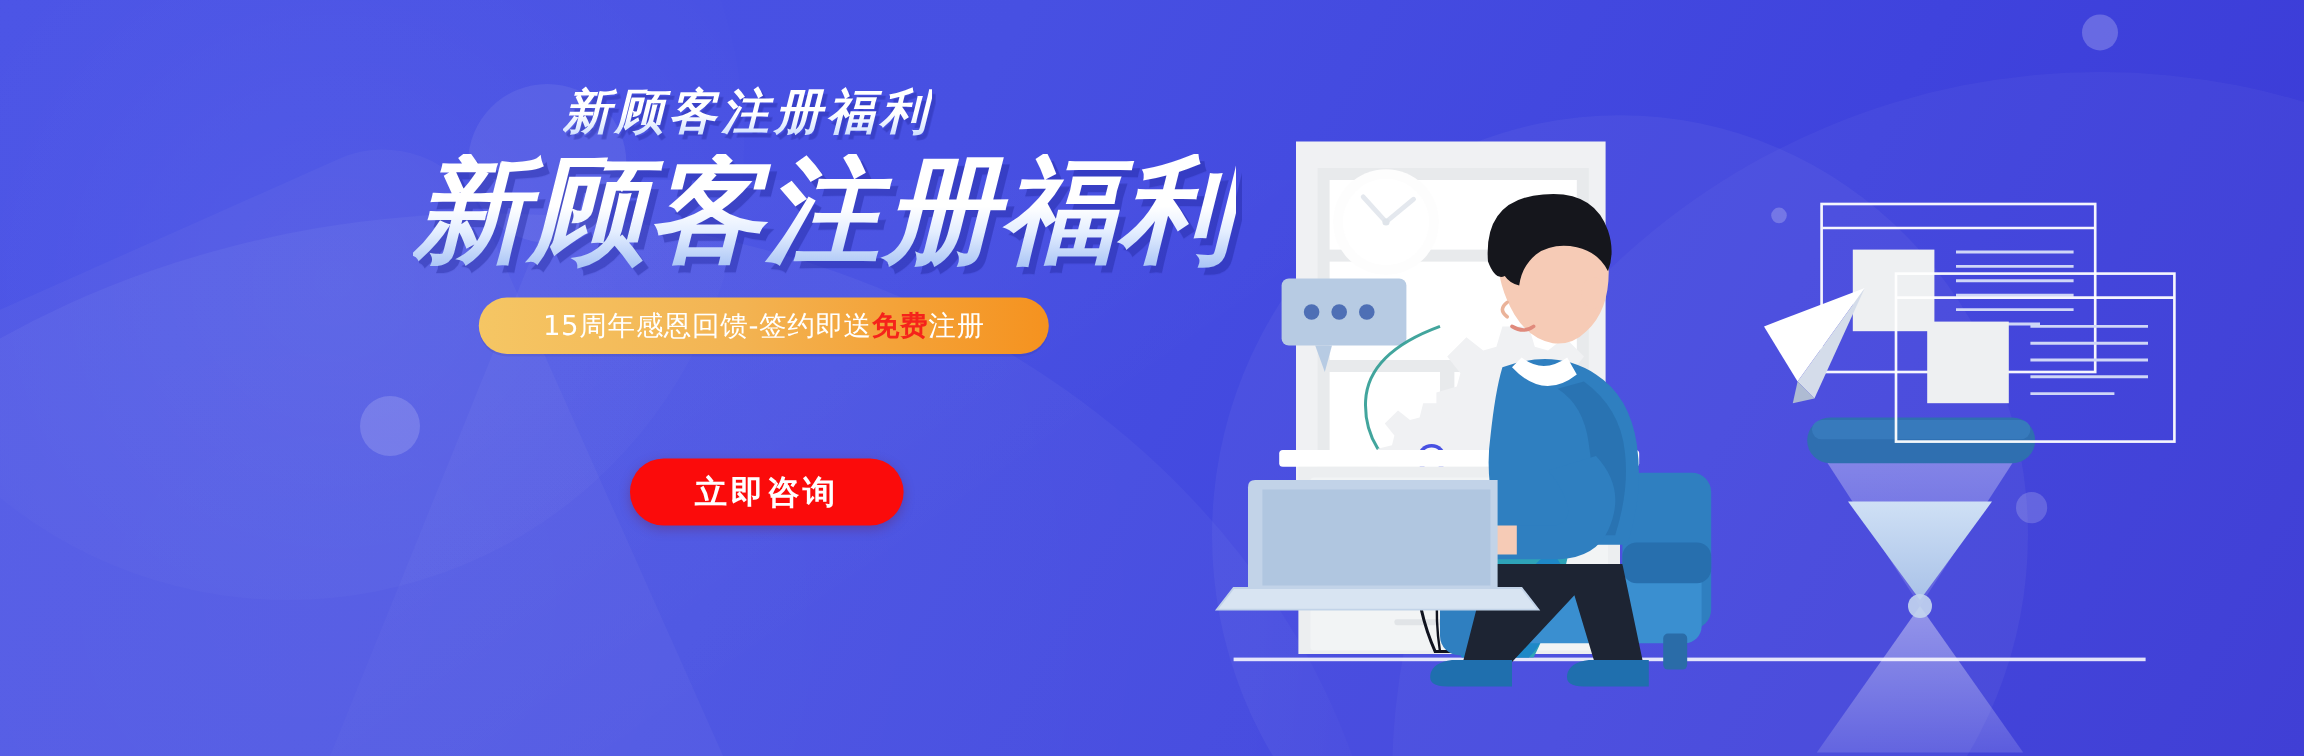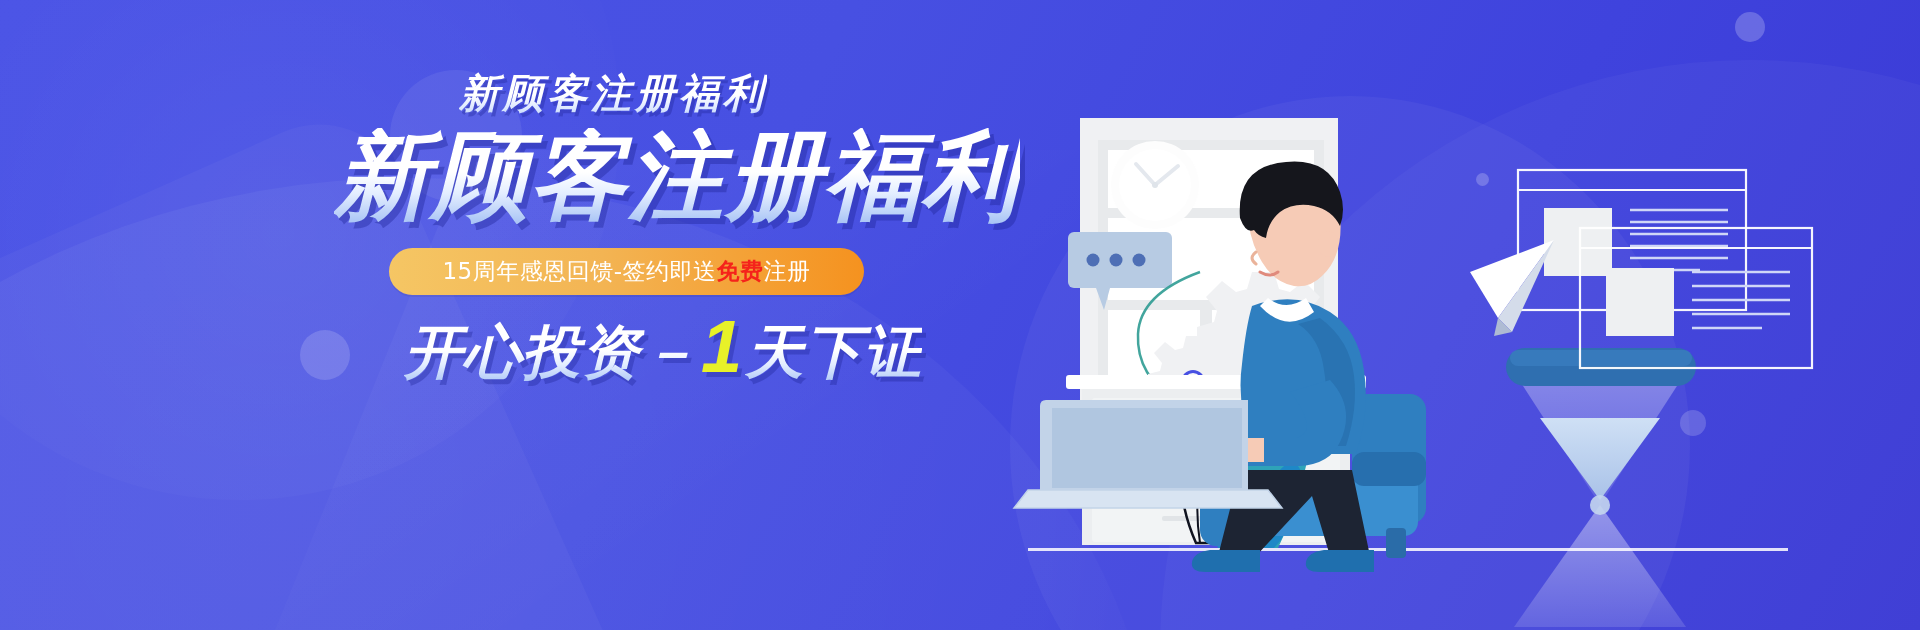--- a/index.html
+++ b/index.html
@@ -43,21 +43,21 @@
     transform:skewX(-22deg);
   }
   .circ-soft-1{left:390px;top:70px;width:132px;height:132px;background:rgba(255,255,255,.07);}
   .circ-soft-2{left:300px;top:330px;width:50px;height:50px;background:rgba(255,255,255,.16);}
   .dot-a{left:1735px;top:12px;width:30px;height:30px;background:rgba(255,255,255,.22);}
   .dot-b{left:1476px;top:173px;width:13px;height:13px;background:rgba(255,255,255,.22);}
   .dot-c{left:1680px;top:410px;width:26px;height:26px;background:rgba(255,255,255,.18);}
   .dot-d{left:680px;top:275px;width:16px;height:16px;background:rgba(255,255,255,.25);}
 
   
-  .copy{position:absolute;left:4px;top:0;width:1000px;height:630px;text-decoration:underline;}
+  .copy{position:absolute;left:14px;top:0;width:1000px;height:630px;text-decoration:underline;}
 
   .eyebrow{
     position:absolute;left:455px;top:66px;
     font-size:40px;font-weight:bold;font-style:italic;
     letter-spacing:4px;
     color:#ffffff;
     background:linear-gradient(180deg,#ffffff 0%,#ffffff 52%,#dbe7ff 78%,#a9c4f7 100%);
     -webkit-background-clip:text;background-clip:text;
     -webkit-text-fill-color:transparent;
     text-shadow:0 0 0 rgba(0,0,0,0);
@@ -147,24 +147,24 @@
   <div class="copy">
 
     <div class="eyebrow">新顾客注册福利</div>
 
     <div class="headline">新顾客注册福利</div>
 
     <div class="badge">
       <span><span>15周年感恩回馈-签约即送</span><span class="hl">免费</span><span>注册</span></span>
     </div>
 
-    <div class="subline">
-      <span class="w">开心投资－</span><span class="y">1</span><span class="w">天下证</span>
-    </div>
-
+
+    <button class="cta">
+      <span>立即咨询</span>
+    </button>
   </div>
 
   <div class="illus">
     <svg width="1020" height="630" viewBox="0 0 1020 630" xmlns="http://www.w3.org/2000/svg">
       <defs>
         <linearGradient id="hgGlass" x1="0" y1="0" x2="0" y2="1">
           <stop offset="0%" stop-color="#ffffff" stop-opacity=".55"></stop>
           <stop offset="100%" stop-color="#ffffff" stop-opacity=".18"></stop>
         </linearGradient>
         <linearGradient id="hgSand" x1="0" y1="0" x2="0" y2="1">

